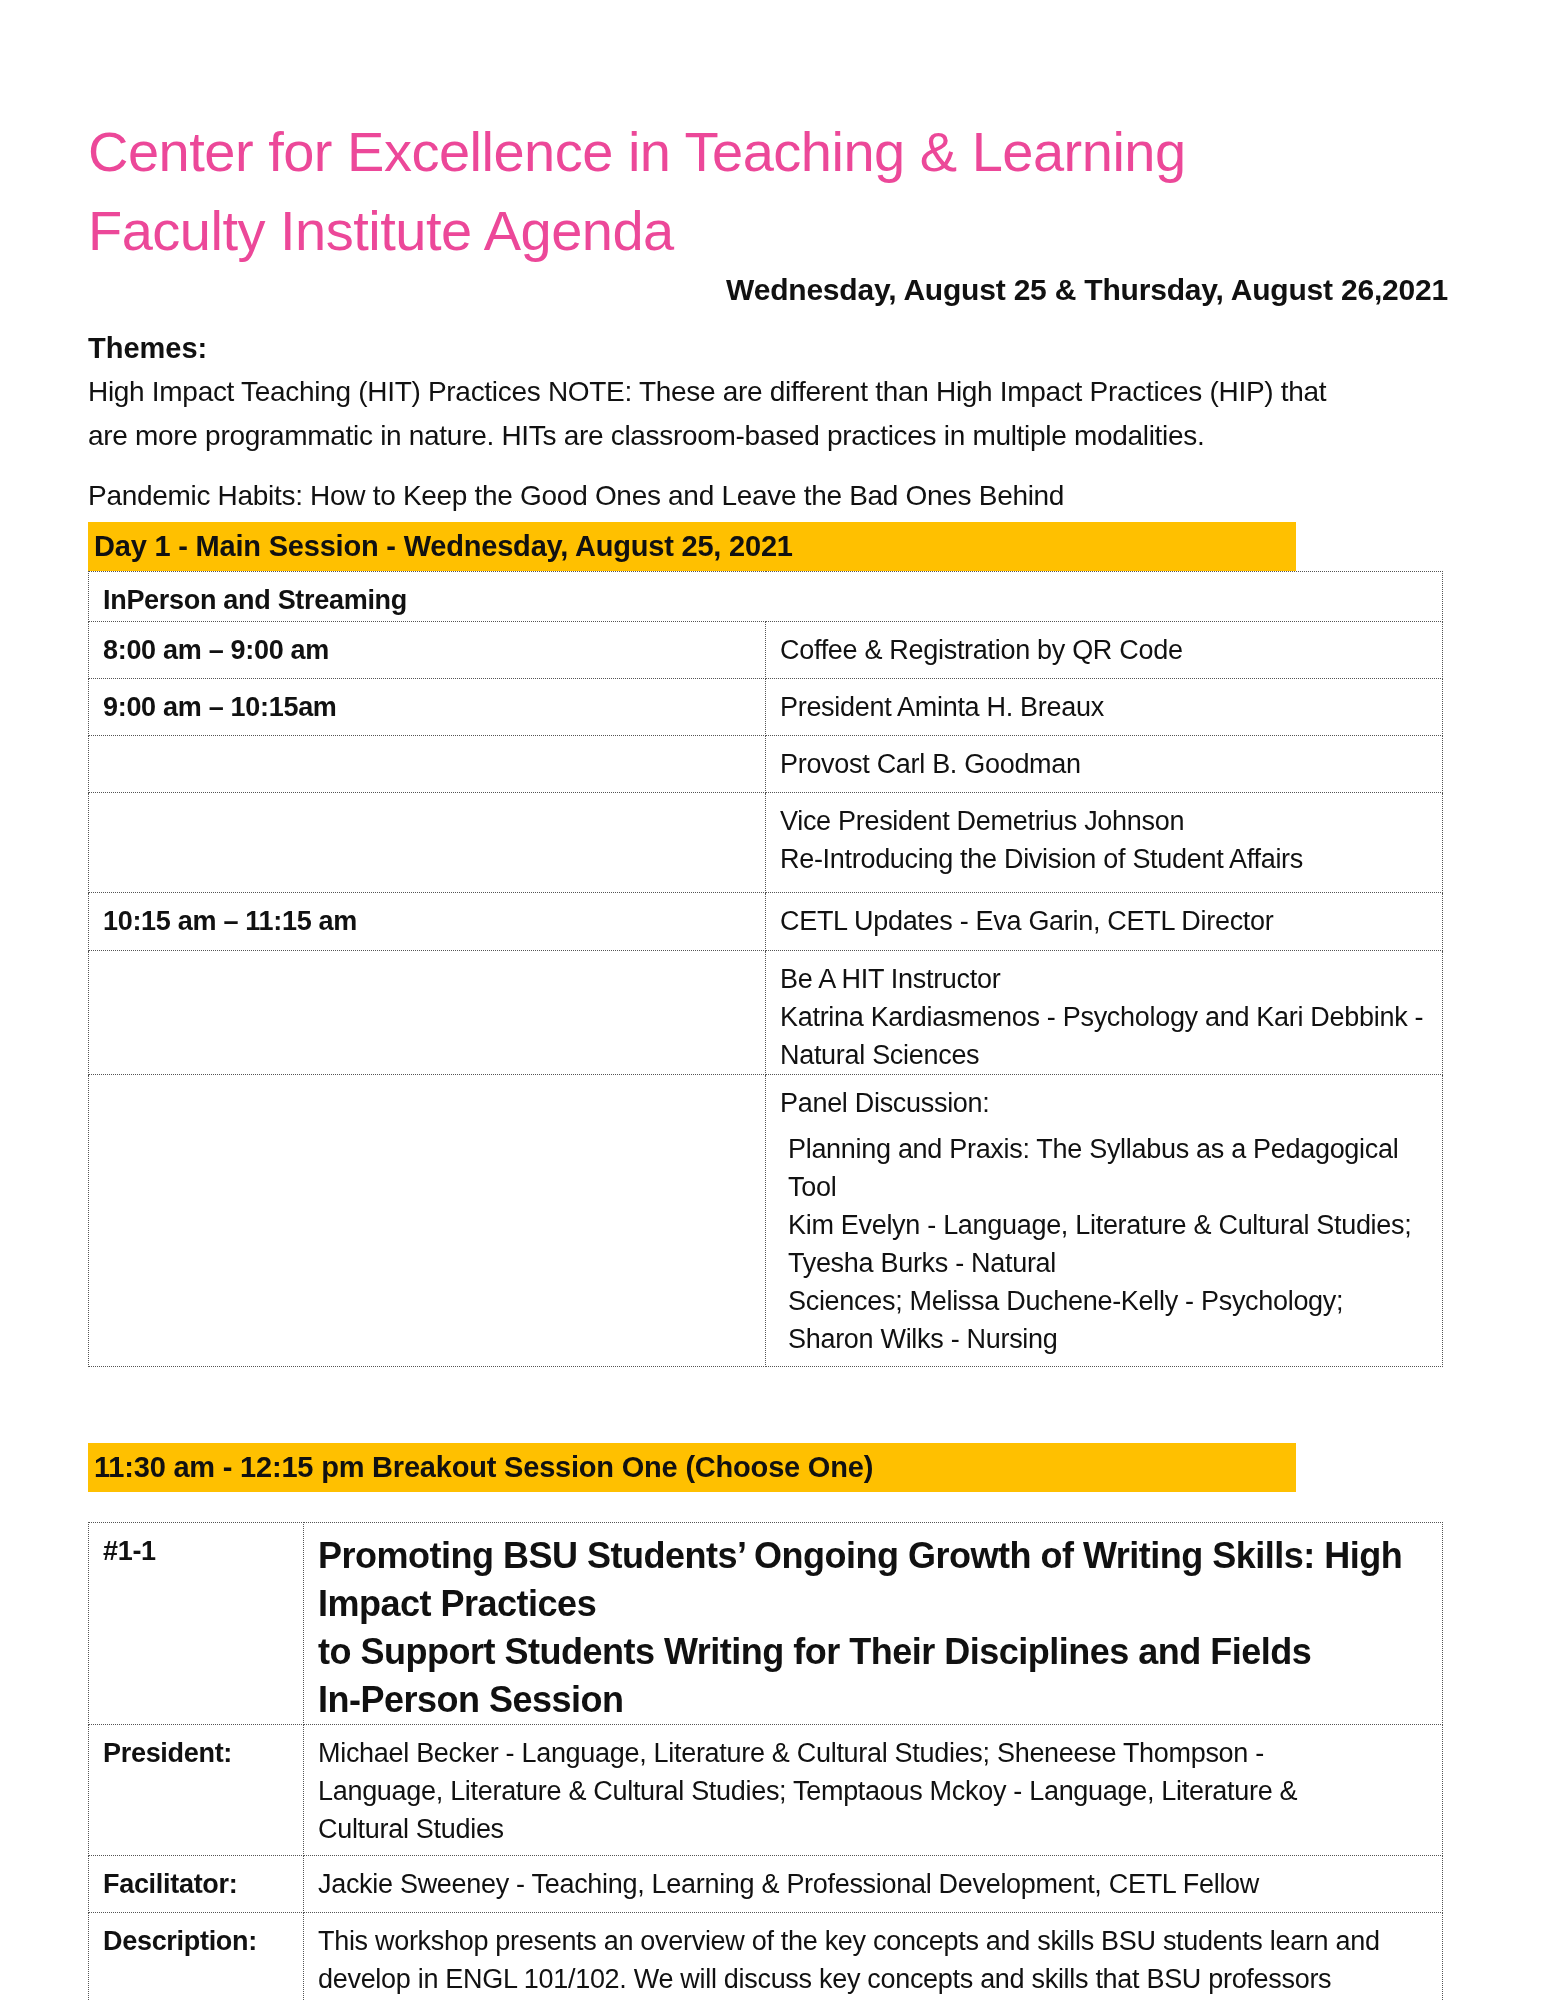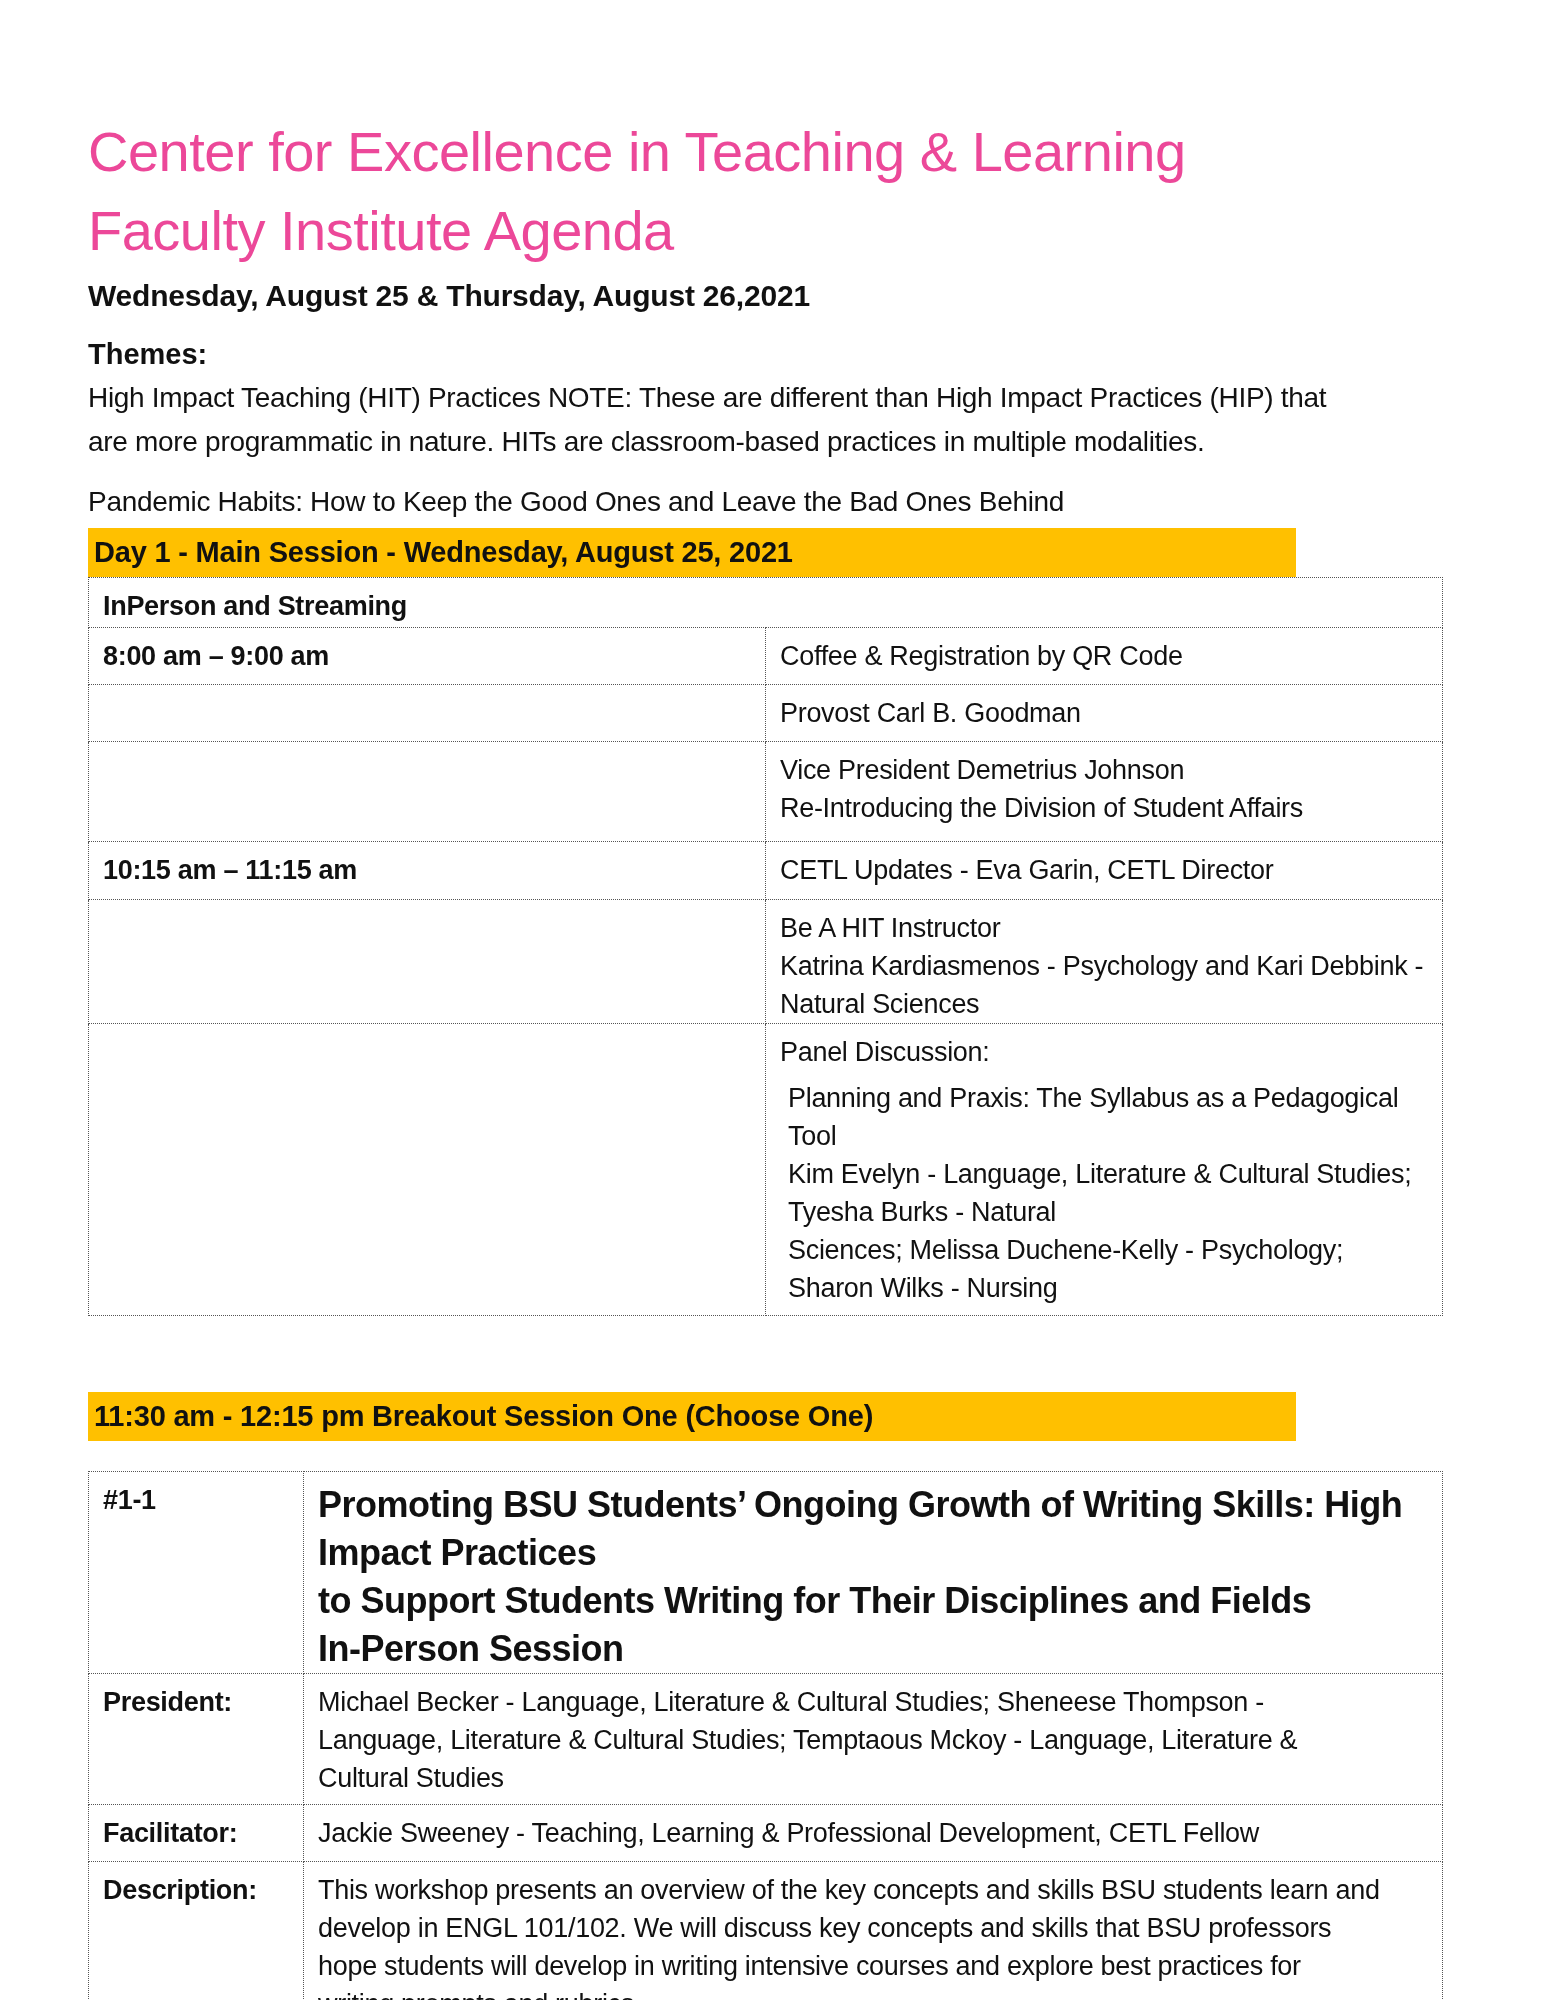--- a/index.html
+++ b/index.html
@@ -2,22 +2,22 @@
 <html><head>
 <meta charset="utf-8">
 <style>
   html,body{margin:0;padding:0;background:#fff;}
   body{width:1545px;height:2000px;overflow:hidden;
        font-family:"Liberation Sans","DejaVu Sans",sans-serif;color:#111;}
   .page{box-sizing:border-box;width:1545px;height:2000px;padding:112px 97px 0 88px;}
 
   .title{font-size:56px;font-weight:300;line-height:79px;color:#ec4899;
          white-space:pre-line;letter-spacing:-.5px;}
-  .date-line{text-align:left;font-weight:bold;font-size:30px;line-height:40px;
-             margin-top:6px;letter-spacing:-.2px;}
+  .date-line{text-align:right;font-weight:bold;font-size:30px;line-height:40px;
+             letter-spacing:-.2px;}
   .themes-label{font-weight:bold;font-size:29px;line-height:44px;margin-top:16px;}
   .para{font-size:28px;line-height:44px;white-space:pre-line;letter-spacing:-.3px;}
   .para.second{margin-top:16px;}
 
   .banner{width:1208px;height:49px;background:#FFC000;display:flex;align-items:center;
           box-sizing:border-box;padding-left:6px;font-weight:bold;font-size:29px;
           letter-spacing:-.2px;}
   .banner.first{margin-top:4px;}
   .banner.second{margin-top:76px;}
 
@@ -52,20 +52,24 @@
   </div>
 
   <table>
     <tbody>
         <tr style="height:50px;">
       <td colspan="2" class="b">InPerson and Streaming</td>
     </tr>
     <tr style="height:57px;">
       <td class="t1-col1 b">8:00 am – 9:00 am</td>
       <td>Coffee &amp; Registration by QR Code</td>
+    </tr>
+    <tr style="height:57px;">
+      <td class="t1-col1 b">9:00 am – 10:15am</td>
+      <td>President Aminta H. Breaux</td>
     </tr>
     <tr style="height:57px;">
       <td class="t1-col1 b"></td>
       <td>Provost Carl B. Goodman</td>
     </tr>
     <tr style="height:100px;">
       <td class="t1-col1 b"></td>
       <td class="pre">Vice President Demetrius Johnson
 Re-Introducing the Division of Student Affairs</td>
     </tr>

